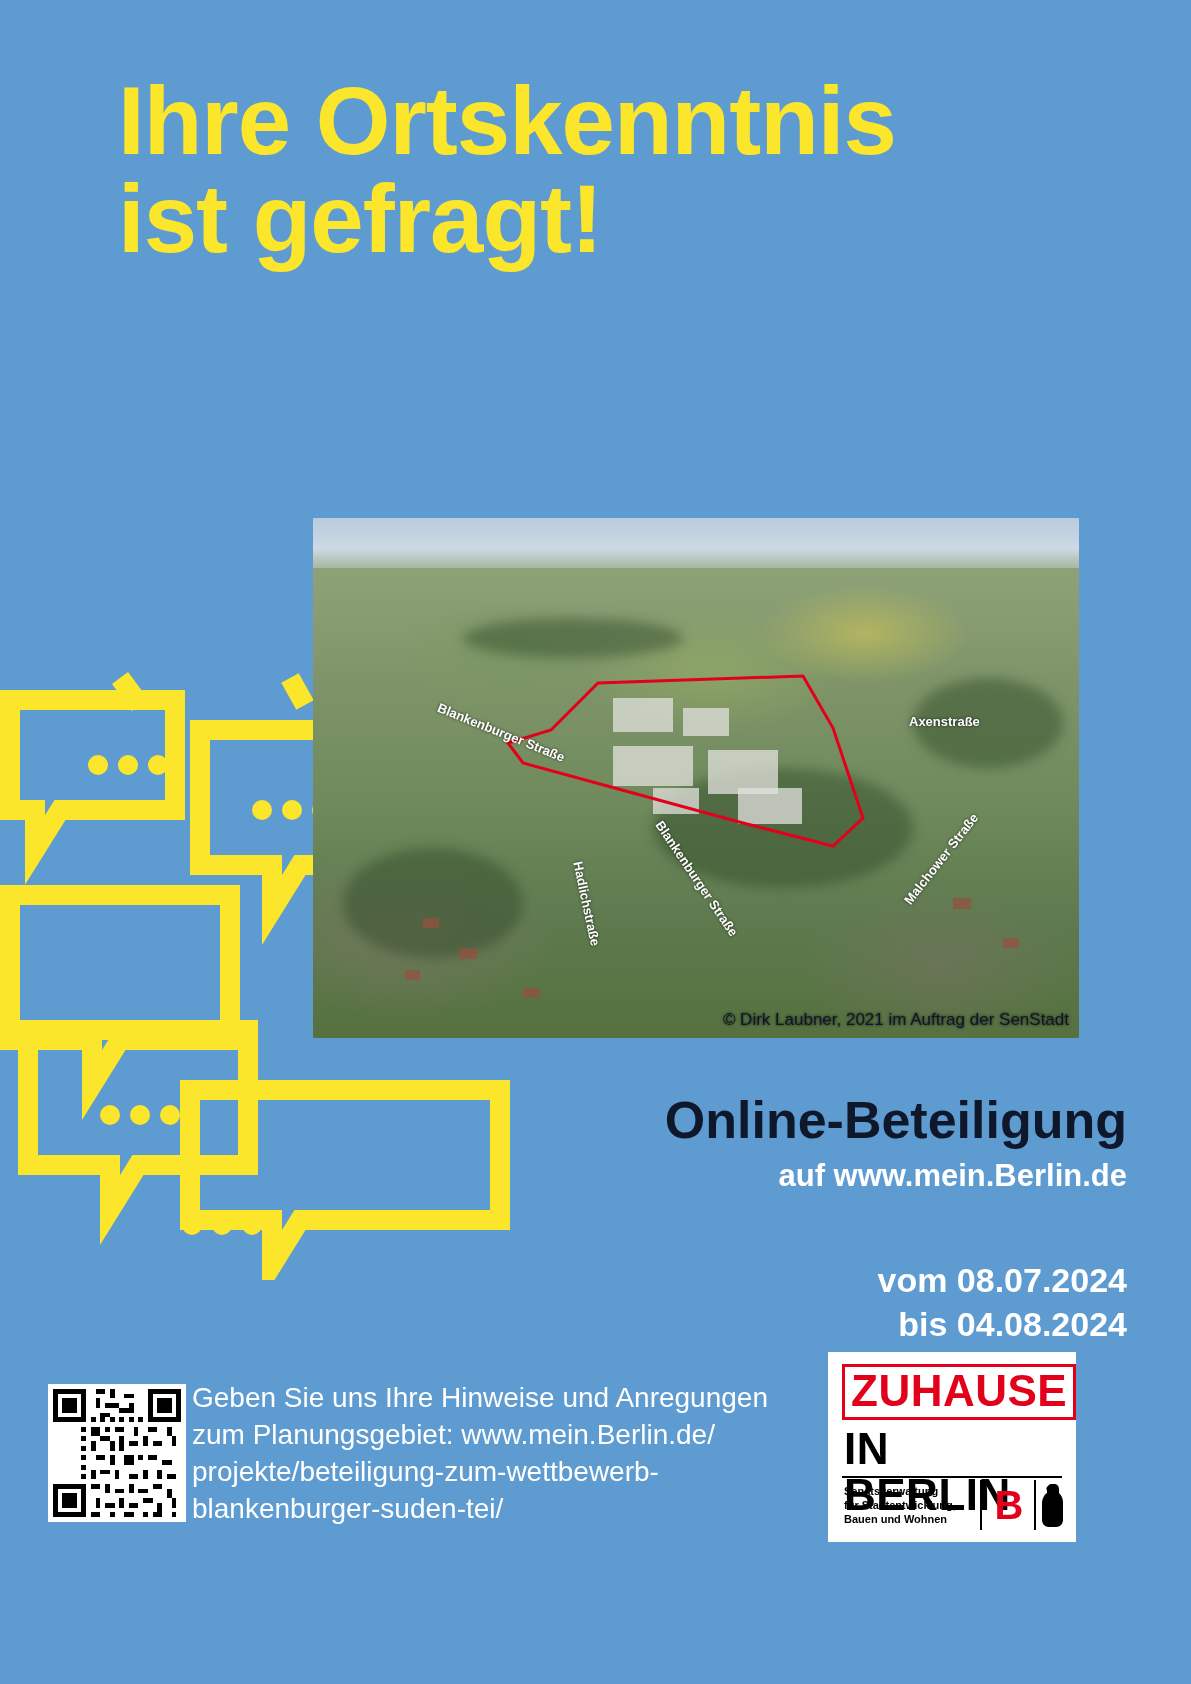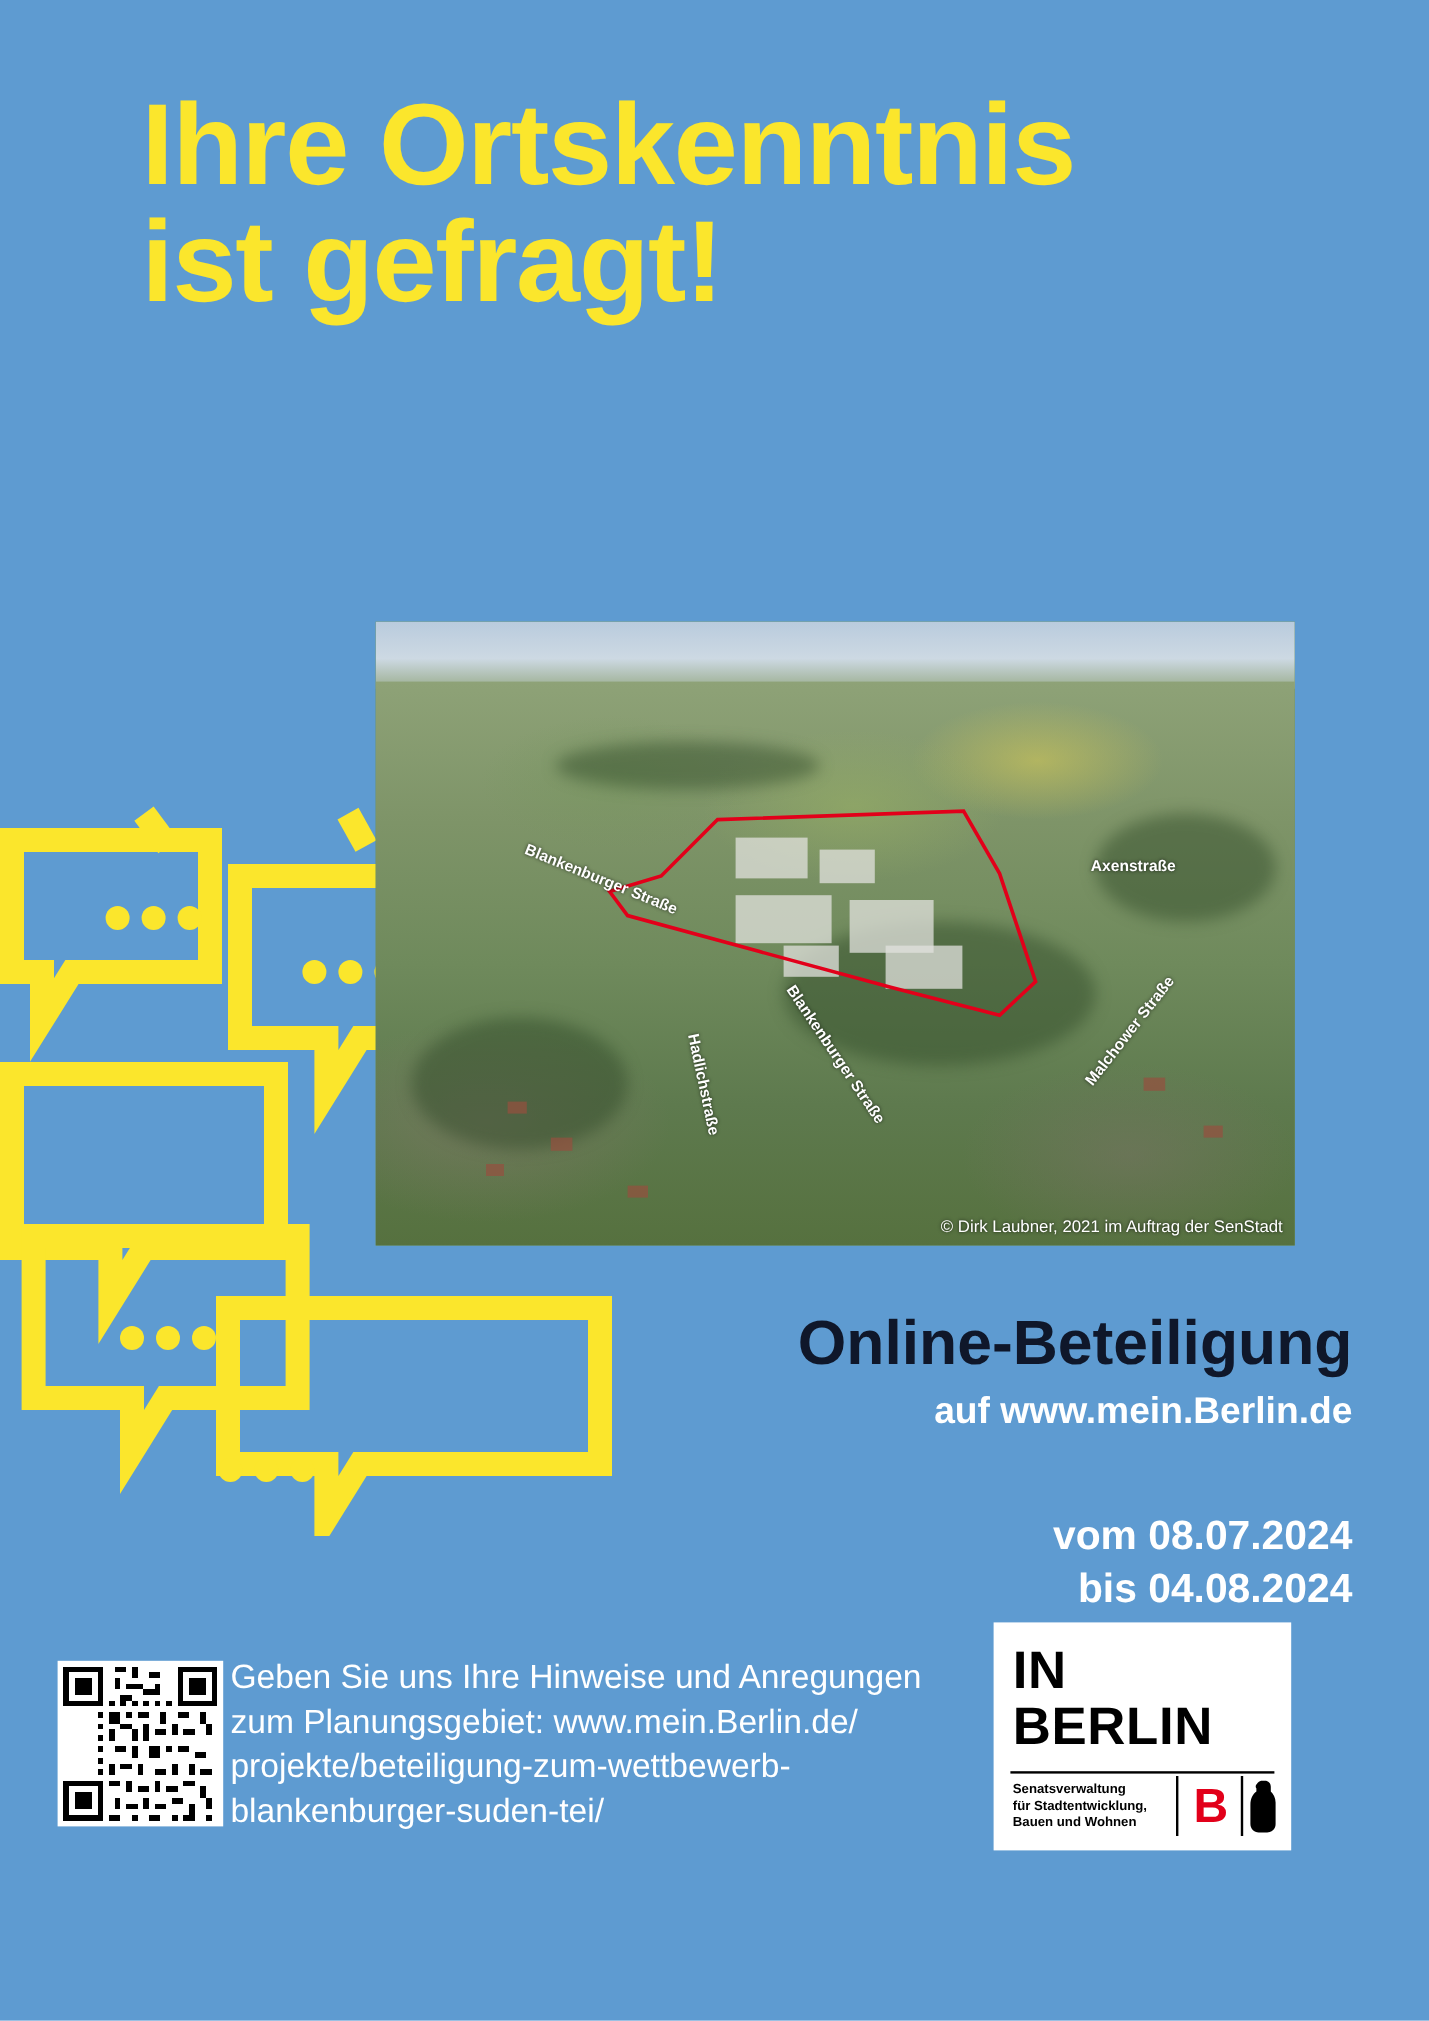--- a/index.html
+++ b/index.html
@@ -109,22 +109,22 @@
     color: #ffffff;
     font-size: 13px;
     font-weight: bold;
     text-shadow: 0 0 3px rgba(0,0,0,0.75);
     white-space: nowrap;
   }
   .photo-credit {
     position: absolute;
     right: 10px;
     bottom: 8px;
-    color: #ffffff;
-    font-size: 14px;
+    color: #0f172a;
+    font-size: 17px;
     text-shadow: 0 0 3px rgba(0,0,0,0.8);
     white-space: nowrap;
   }
 
   
   .online-title {
     position: absolute;
     right: 112px;
     top: 1090px;
     color: #0f172a;
@@ -445,20 +445,21 @@
     </svg>
   </div>
 
   <div class="bottom-text">Geben Sie uns Ihre Hinweise und Anregungen
 zum Planungsgebiet: www.mein.Berlin.de/
 projekte/beteiligung-zum-wettbewerb-
 blankenburger-suden-tei/</div>
 
   <div class="logo">
     <div class="logo-top">
+      <span class="logo-zuhause">ZUHAUSE</span>
       <div class="logo-inberlin">IN BERLIN</div>
     </div>
     <div class="logo-rule"></div>
     <div class="logo-dept">Senatsverwaltung
 für Stadtentwicklung,
 Bauen und Wohnen</div>
     <div class="logo-divider"></div>
     <div class="logo-b">B</div>
     <div class="logo-divider2"></div>
     <div class="logo-bear">

